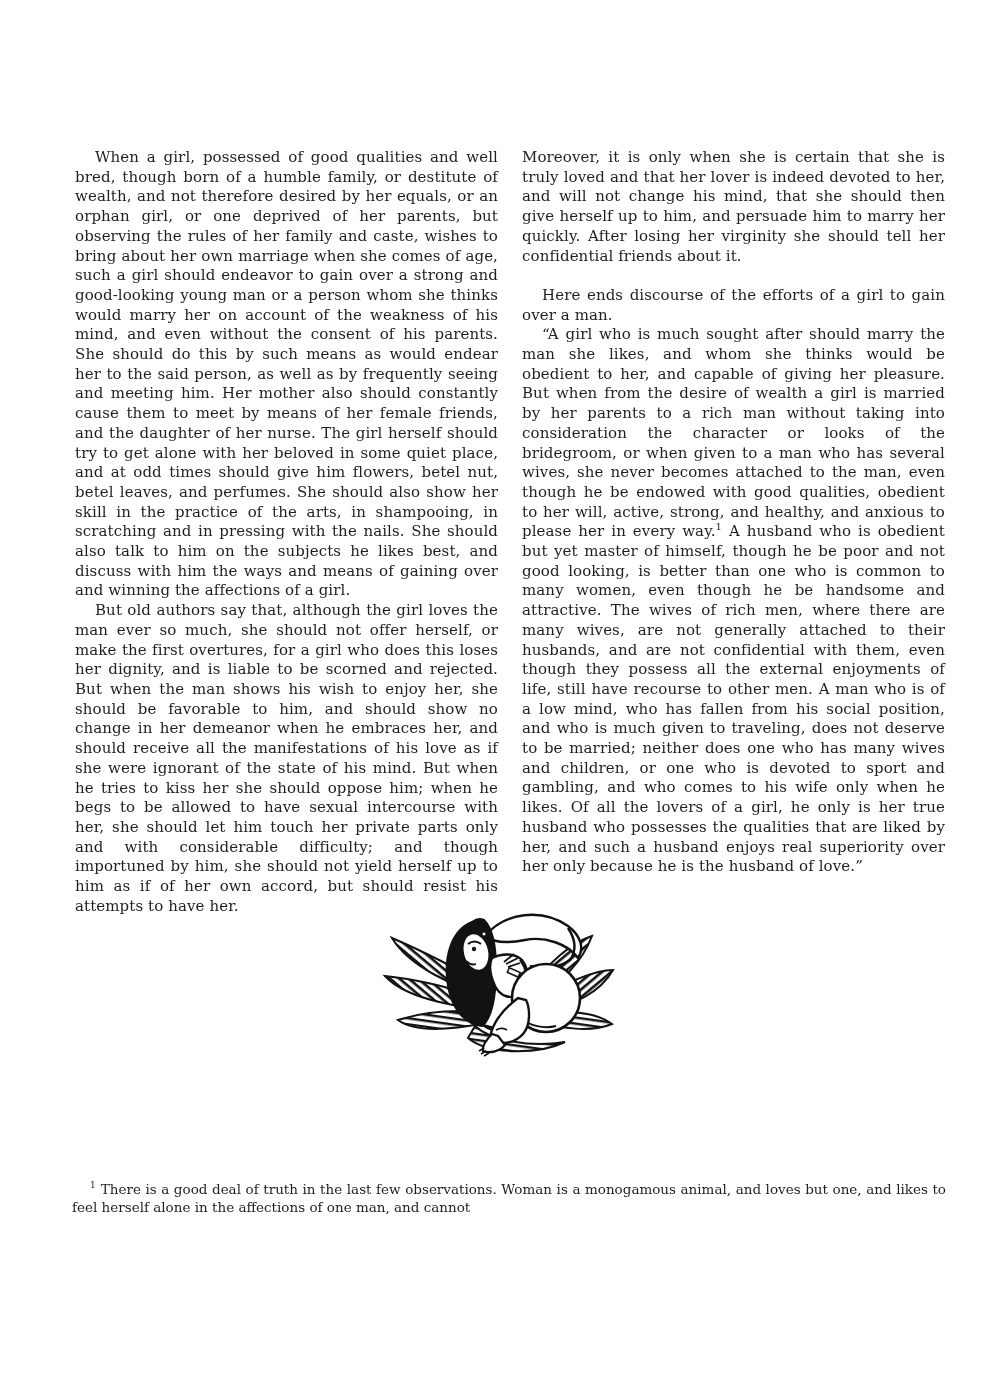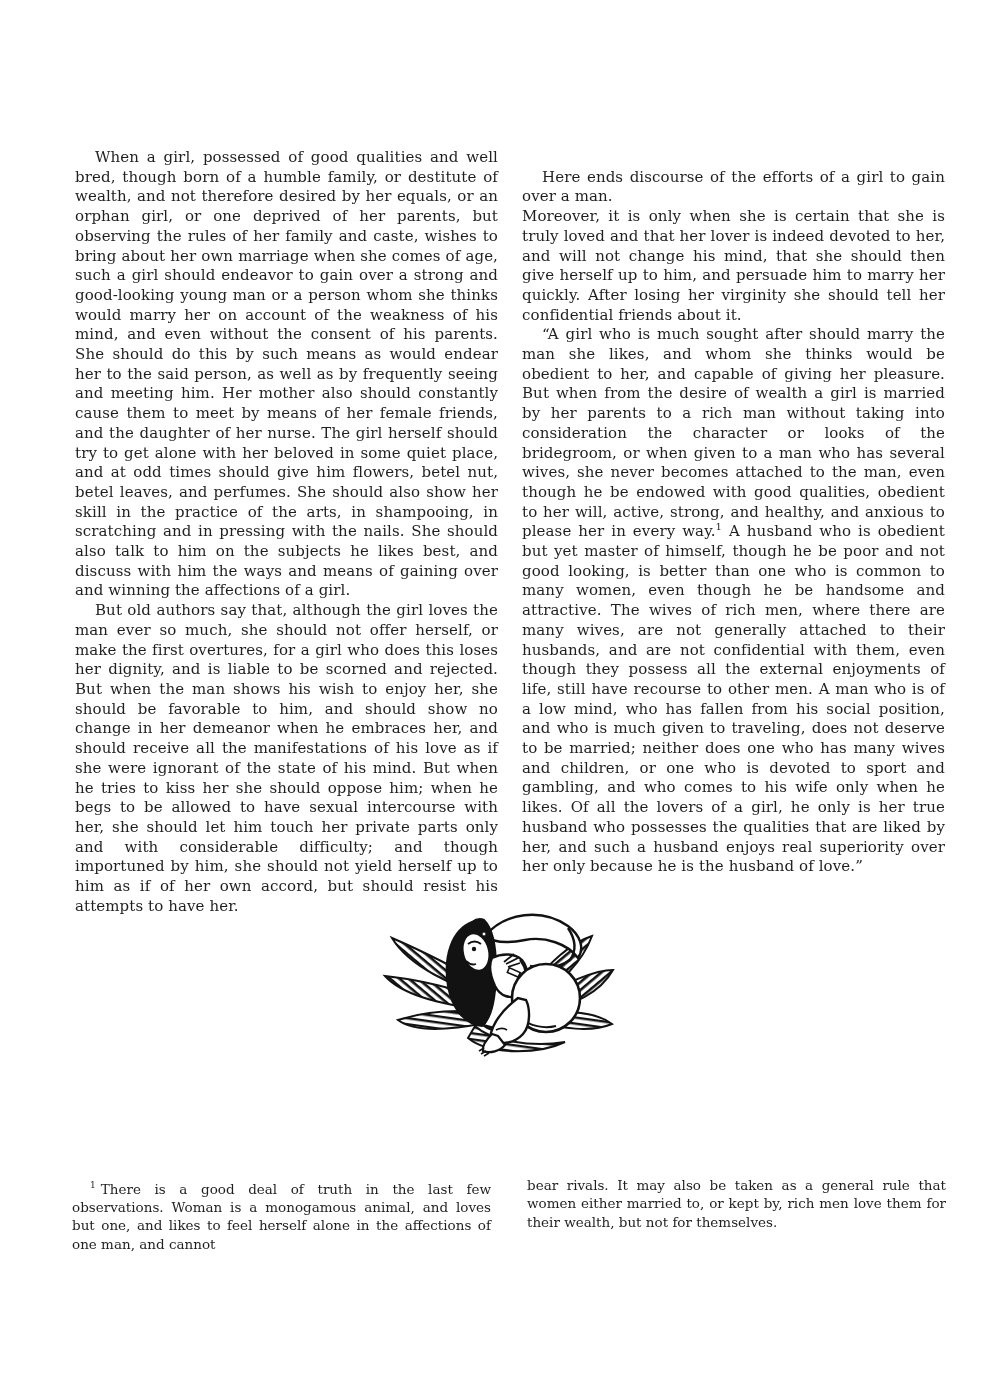--- a/index.html
+++ b/index.html
@@ -69,22 +69,22 @@
 <body>
 
 <div class="page">
 
   <div class="text-columns">
     <div class="col">
       <p class="para indent">When a girl, possessed of good qualities and well bred, though born of a humble family, or destitute of wealth, and not therefore desired by her equals, or an orphan girl, or one deprived of her parents, but observing the rules of her family and caste, wishes to bring about her own marriage when she comes of age, such a girl should endeavor to gain over a strong and good-looking young man or a person whom she thinks would marry her on account of the weakness of his mind, and even without the consent of his parents. She should do this by such means as would endear her to the said person, as well as by frequently seeing and meeting him. Her mother also should constantly cause them to meet by means of her female friends, and the daughter of her nurse. The girl herself should try to get alone with her beloved in some quiet place, and at odd times should give him flowers, betel nut, betel leaves, and perfumes. She should also show her skill in the practice of the arts, in shampooing, in scratching and in pressing with the nails. She should also talk to him on the subjects he likes best, and discuss with him the ways and means of gaining over and winning the affections of a girl.</p>
       <p class="para indent">But old authors say that, although the girl loves the man ever so much, she should not offer herself, or make the first overtures, for a girl who does this loses her dignity, and is liable to be scorned and rejected. But when the man shows his wish to enjoy her, she should be favorable to him, and should show no change in her demeanor when he embraces her, and should receive all the manifestations of his love as if she were ignorant of the state of his mind. But when he tries to kiss her she should oppose him; when he begs to be allowed to have sexual intercourse with her, she should let him touch her private parts only and with considerable difficulty; and though importuned by him, she should not yield herself up to him as if of her own accord, but should resist his attempts to have her.</p>
     </div>
     <div class="col">
+      <p class="para">Moreover, it is only when she is certain that she is truly loved and that her lover is indeed devoted to her, and will not change his mind, that she should then give herself up to him, and persuade him to marry her quickly. After losing her virginity she should tell her confidential friends about it.</p>
       <p class="para indent gap-above">Here ends discourse of the efforts of a girl to gain over a man.</p>
-      <p class="para">Moreover, it is only when she is certain that she is truly loved and that her lover is indeed devoted to her, and will not change his mind, that she should then give herself up to him, and persuade him to marry her quickly. After losing her virginity she should tell her confidential friends about it.</p>
       <p class="para indent"><span>“A girl who is much sought after should marry the man she likes, and whom she thinks would be obedient to her, and capable of giving her pleasure. But when from the desire of wealth a girl is married by her parents to a rich man without taking into consideration the character or looks of the bridegroom, or when given to a man who has several wives, she never becomes attached to the man, even though he be endowed with good qualities, obedient to her will, active, strong, and healthy, and anxious to please her in every way.</span><sup class="fnref">1</sup><span> A husband who is obedient but yet master of himself, though he be poor and not good looking, is better than one who is common to many women, even though he be handsome and attractive. The wives of rich men, where there are many wives, are not generally attached to their husbands, and are not confidential with them, even though they possess all the external enjoyments of life, still have recourse to other men. A man who is of a low mind, who has fallen from his social position, and who is much given to traveling, does not deserve to be married; neither does one who has many wives and children, or one who is devoted to sport and gambling, and who comes to his wife only when he likes. Of all the lovers of a girl, he only is her true husband who possesses the qualities that are liked by her, and such a husband enjoys real superiority over her only because he is the husband of love.”</span></p>
     </div>
   </div>
 
   <div class="illustration-wrap">
     <svg width="240" height="160" viewBox="0 0 240 160">
       <defs>
         <pattern id="hatchL" width="6" height="6" patternUnits="userSpaceOnUse" patternTransform="rotate(40)">
           <rect width="6" height="6" fill="#ffffff"></rect>
           <rect width="6" height="2.6" fill="#121212"></rect>
@@ -132,18 +132,15 @@
       <path d="M112,136 C106,142 102,148 103,153 C110,156 120,153 125,147 L118,138 Z" fill="#ffffff" stroke="#121212" stroke-width="2.2"></path>
       <path d="M104,150 L99,153 M106,153 L101,156 M109,155 L104,158" stroke="#121212" stroke-width="1.6"></path>
       <path d="M116,132 C120,130 124,130 127,132" fill="none" stroke="#121212" stroke-width="1.8"></path>
     </svg>
   </div>
 
   <div class="footnotes">
     <div class="fn-col">
       <p class="fn-first"><sup class="fn-marker">1</sup><span>There is a good deal of truth in the last few observations. Woman is a monogamous animal, and loves but one, and likes to feel herself alone in the affections of one man, and cannot</span></p>
     </div>
-    <div class="fn-col">
-      <p>bear rivals. It may also be taken as a general rule that women either married to, or kept by, rich men love them for their wealth, but not for themselves.</p>
-    </div>
   </div>
 
 </div>
 
 </body></html>

